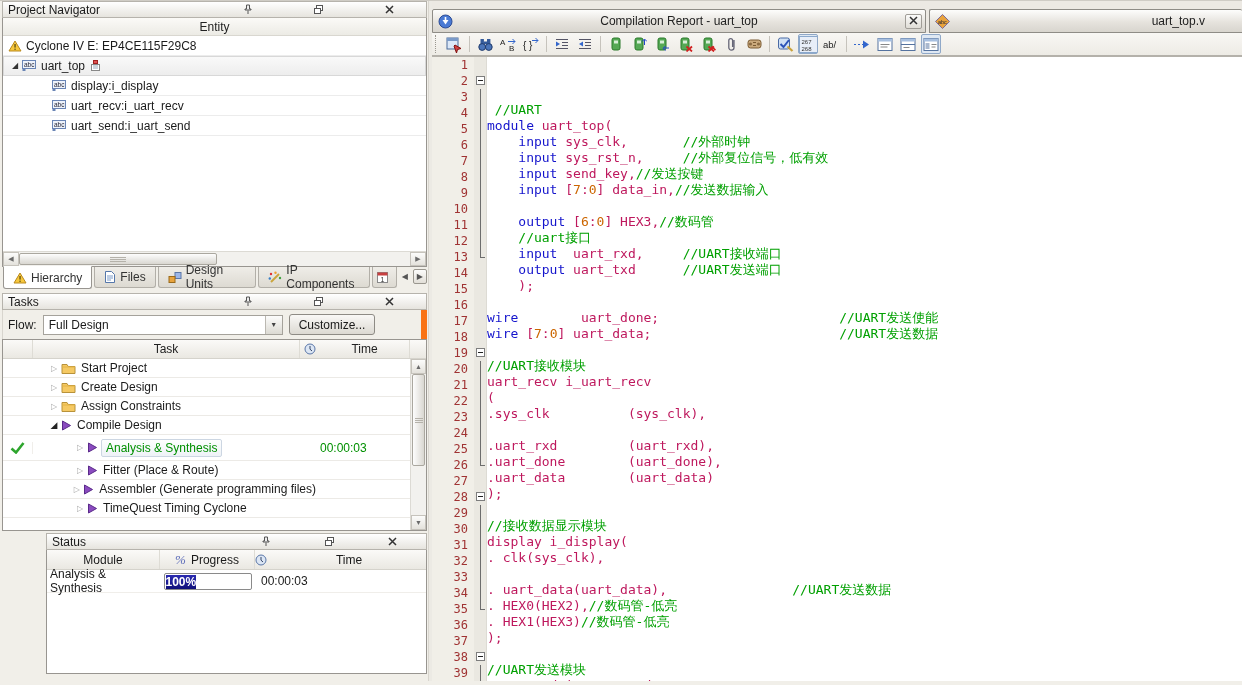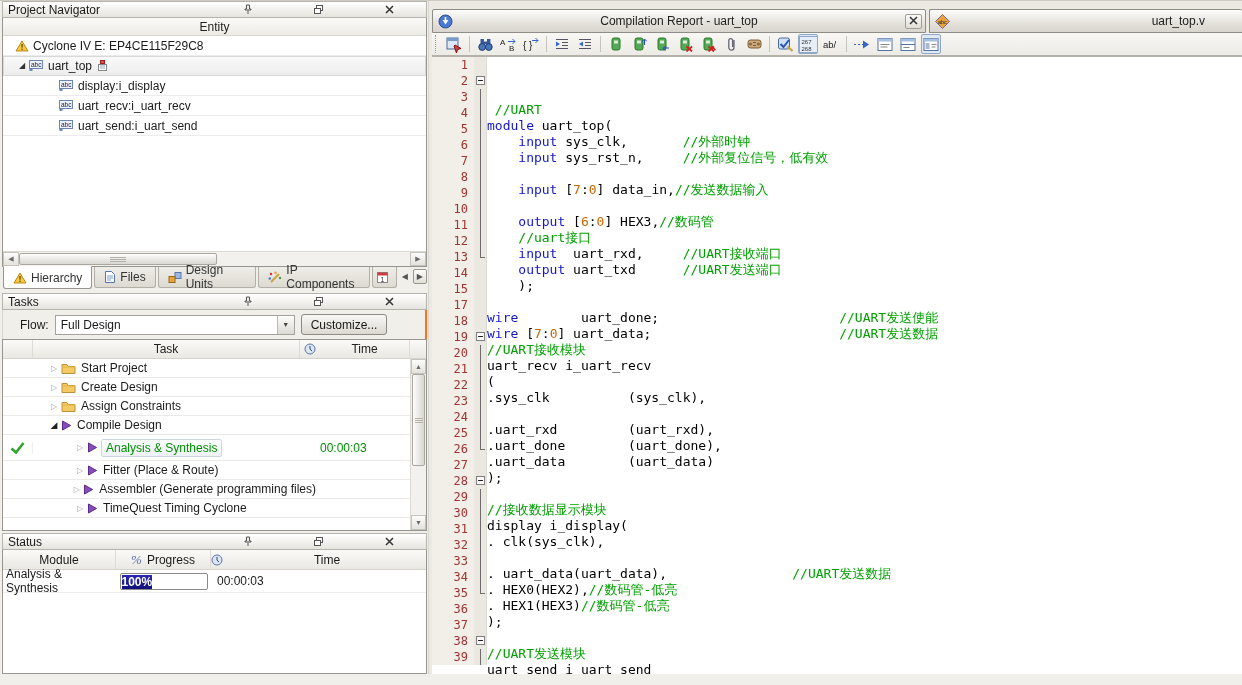--- a/index.html
+++ b/index.html
@@ -19,41 +19,41 @@
   .panel-title { height:17px; display:flex; align-items:center; padding:0 4px 0 5px; background:linear-gradient(#ffffff,#e6e4de); border:1px solid #b6b3ac; }
   .panel-title span { flex:1; }
   .pt-btns { display:flex; gap:5px; align-items:center; }
   .pt-btn { width:12px; height:12px; display:flex; align-items:center; justify-content:center; }
   .panel-body { background:#fff; border:1px solid #989590; border-top:none; }
   
   #pnav { height:290px; display:flex; flex-direction:column; }
   #pnav .panel-body { flex:1; display:flex; flex-direction:column; overflow:hidden;justify-content:flex-end; }
   .entity-header { height:18px; background:linear-gradient(#fbfaf7,#ecebe5); border-bottom:1px solid #d9d7d0; text-align:center; line-height:18px; color:#222; }
   #tree-rows { flex:1; }
-  .trow-nav { height:20px; display:flex; align-items:center; border-bottom:1px solid #ececec; white-space:nowrap;padding-left:7px; }
+  .trow-nav { height:20px; display:flex; align-items:center; border-bottom:1px solid #ececec; white-space:nowrap; }
   .trow-nav .lbl { padding-left:4px; }
   .trow-nav.sel { background:linear-gradient(#fafafa,#ededed); outline:1px solid #d8d8d8; outline-offset:-1px; }
   .tri { width:12px; text-align:center; font-size:8px; color:#333; }
   .ico { display:inline-flex; align-items:center; justify-content:center; }
   
   .hscroll { height:15px; background:#f2f1ee; border-top:1px solid #dcdad4; display:flex; align-items:stretch; }
   .sbtn { width:16px; display:flex; align-items:center; justify-content:center; font-size:7px; color:#6a6a6a; background:linear-gradient(#fcfcfb,#e4e2dc); border:1px solid #c6c3bc; }
   .hthumb { width:198px; margin:1px 0; background:linear-gradient(#fdfdfd,#d9d7d1); border:1px solid #aaa79f; border-radius:2px; display:flex; align-items:center; justify-content:center; }
   .hthumb .gripdots { width:16px; border-top:1px solid #b5b2aa; box-shadow:0 2px 0 #b5b2aa, 0 -2px 0 #b5b2aa; }
   
   #nav-tabs { height:24px; display:flex; align-items:flex-start; padding-left:1px; background:#f1efe9; }
   .tab { display:flex; align-items:center; gap:4px; padding:0 9px; height:21px; border:1px solid #b2afa8; border-top:none; border-radius:0 0 3px 3px; background:linear-gradient(#efede8,#dddad2); margin-right:2px; color:#333; }
   .tab.active { background:#fff; border-color:#989590; height:23px; border-top:1px solid #fff; margin-top:-1px; }
   .tab.clip { width:26px; overflow:hidden; padding:0 3px; }
   .tab-nav-btns { margin-left:auto; display:flex; align-items:center; gap:2px; padding-top:2px; }
   .tab-nav-btns .tnb { font-size:8px; color:#555; padding:2px 3px; }
   .tab-nav-btns .tnb.raised { border:1px solid #9a978f; background:linear-gradient(#fcfcfb,#e2dfd8); border-radius:2px; }
   
   #tasks { height:238px; margin-top:2px; display:flex; flex-direction:column; }
-  .flow-row { height:29px; display:flex; align-items:center; gap:6px; padding:0 17px; background:#f1efe9; border-left:1px solid #d8d5ce; border-right:2px solid #f97316; }
+  .flow-row { height:29px; display:flex; align-items:center; gap:6px; padding:0 5px; background:#f1efe9; border-left:1px solid #d8d5ce; border-right:6px solid #f97316; }
   .combo { width:240px; height:20px; border:1px solid #a5a29b; background:#fff; display:flex; align-items:center; padding-left:5px; }
   .combo .cval { flex:1; }
   .combo .carrow { width:17px; height:18px; background:linear-gradient(#fcfcfb,#dcdad3); border-left:1px solid #bbb8b1; display:flex; align-items:center; justify-content:center; font-size:7px; color:#444; }
   .btn { height:21px; padding:0 9px; border:1px solid #8e8b85; border-radius:3px; background:linear-gradient(#f9f8f6,#dcd9d2); display:flex; align-items:center; }
   #tasks .panel-body { flex:1; position:relative; overflow:hidden; border-top:1px solid #989590; }
   .thead { height:19px; display:flex; background:linear-gradient(#fbfaf8,#eae8e2); border-bottom:1px solid #d5d3cc; }
   .thead > div { display:flex; align-items:center; justify-content:center; border-right:1px solid #dedcd5; color:#222; }
   .tc1 { width:30px; } .tc2 { flex:1; } .tc3 { width:110px; justify-content:flex-start !important; gap:4px; padding-left:4px; } .tcsb { width:16px; border-right:none !important; }
   .trow { height:19px; display:flex; align-items:center; border-bottom:1px solid #eceae6; }
   .trow .c1 { width:30px; display:flex; justify-content:center; border-right:1px solid #f0eeea; }
@@ -62,21 +62,21 @@
   .trow.tall { height:26px; }
   .arr { width:14px; text-align:center; font-size:8px; color:#a8a8a8; }
   .arr.exp { color:#222; font-size:9px; }
   .tlabel { padding-left:5px; }
   .tlabel.sel { margin-left:3px; padding:1px 4px; color:#009000; border:1px solid #ccd6e2; border-radius:2px; background:linear-gradient(#fdfefe,#eef2f7); }
   .vscroll { position:absolute; top:19px; right:0; bottom:0; width:16px; background:#f2f1ee; border-left:1px solid #dcdad4; display:flex; flex-direction:column; }
   .vthumb { height:92px; margin:0 1px; background:linear-gradient(90deg,#fdfdfd,#d9d7d1); border:1px solid #aaa79f; border-radius:2px; display:flex; align-items:center; justify-content:center; }
   .vthumb .gripdots { width:8px; border-top:1px solid #b5b2aa; box-shadow:0 2px 0 #b5b2aa, 0 -2px 0 #b5b2aa; }
   .vtrack { flex:1; }
   
-  #status { height:141px; margin-top:2px; display:flex; flex-direction:column; }
+  #status { height:141px; margin-top:2px; display:flex; flex-direction:column;margin-left:44px; }
   #status .panel-body { flex:1; }
   .shead { height:20px; display:flex; background:linear-gradient(#fbfaf8,#eae8e2); border-bottom:1px solid #d5d3cc; }
   .shead > div { display:flex; align-items:center; justify-content:center; gap:5px; border-right:1px solid #dedcd5; }
   .sc1 { width:113px; } .sc2 { width:95px; } .sc3 { flex:1; border-right:none !important; }
   .pct { font-family:"Liberation Serif", serif; font-style:italic; color:#5a6ab8; font-size:13px; }
   .srow { height:23px; display:flex; align-items:center; border-bottom:1px solid #f0eeea; }
   .srow .sc1 { padding-left:3px; justify-content:flex-start; display:flex; align-items:center; }
   .srow .sc2 { display:flex; align-items:flex-start; justify-content:center; }
   .srow .sc3 { padding-left:6px; display:flex; align-items:center; }
   .pbar { width:88px; height:17px; border:1px solid #8a8a8a; border-radius:2px; background:#fff; padding:1px; }
@@ -98,21 +98,21 @@
   #code-wrap { flex:1; background:#fff; overflow:hidden; font-family:"DejaVu Sans Mono", monospace; }
   .cline { display:flex; height:16px; line-height:16px; }
   .gut { width:42px; text-align:right; padding-right:6px; font-size:12px; color:var(--lnum); background:#f1efe8; }
   .fold { width:13px; position:relative; background:#eae8e1; border-right:1px solid #dddbd4; }
   .fline { position:absolute; left:6px; top:0; bottom:0; width:1px; background:#6d6d6d; }
   .fline.half { bottom:8px; }
   .ftick { position:absolute; left:6px; top:8px; width:5px; height:1px; background:#6d6d6d; }
   .fbox { position:absolute; left:2px; top:3px; width:9px; height:9px; background:#fff; border:1px solid #7d7d7d; }
   .fbox i { position:absolute; left:1px; top:3px; width:5px; height:1px; background:#222; }
   .ct { white-space:pre; font-size:13px;margin-top:45px; }
-  .ct .p { color:#000000; } .ct .k { color:var(--kw); } .ct .c { color:var(--cm); } .ct .n { color:var(--num); }
+  .ct .p { color:#be185d; } .ct .k { color:var(--kw); } .ct .c { color:var(--cm); } .ct .n { color:var(--num); }
 </style>
 </head>
 <body>
 
 <div id="root">
   <div id="main-toolbar">
       <div class="grip"></div>
       <span class="mti">
         <svg width="16" height="13">
           <rect x="1" y="1" width="13" height="11" fill="#fff" stroke="#999"></rect>
@@ -745,20 +745,21 @@
               <span class="fold">
                 <div class="fline"></div>
               </span>
               <span class="ct"><span class="p">    </span><span class="k">input</span><span class="p"> sys_rst_n,     </span><span class="c">//外部复位信号，低有效</span></span>
             </div>
             <div class="cline">
               <span class="gut">5</span>
               <span class="fold">
                 <div class="fline"></div>
               </span>
+              <span class="ct"><span class="p">    </span><span class="k">input</span><span class="p"> send_key,</span><span class="c">//发送按键</span></span>
             </div>
             <div class="cline">
               <span class="gut">6</span>
               <span class="fold">
                 <div class="fline"></div>
               </span>
               <span class="ct"><span class="p">    </span><span class="k">input</span><span class="p"> [</span><span class="n">7</span><span class="p">:</span><span class="n">0</span><span class="p">] data_in,</span><span class="c">//发送数据输入</span></span>
             </div>
             <div class="cline">
               <span class="gut">7</span>
@@ -811,20 +812,25 @@
             </div>
             <div class="cline">
               <span class="gut">14</span>
               <span class="fold"></span>
               <span class="ct"><span class="k">wire</span><span class="p">        uart_done;                       </span><span class="c">//UART发送使能</span></span>
             </div>
             <div class="cline">
               <span class="gut">15</span>
               <span class="fold"></span>
               <span class="ct"><span class="k">wire</span><span class="p"> [</span><span class="n">7</span><span class="p">:</span><span class="n">0</span><span class="p">] uart_data;                        </span><span class="c">//UART发送数据</span></span>
+            </div>
+            <div class="cline">
+              <span class="gut">16</span>
+              <span class="fold"></span>
+              <span class="ct"></span>
             </div>
             <div class="cline">
               <span class="gut">17</span>
               <span class="fold"></span>
               <span class="ct"><span class="c">//UART接收模块</span></span>
             </div>
             <div class="cline">
               <span class="gut">18</span>
               <span class="fold"></span>
               <span class="ct"><span class="p">uart_recv i_uart_recv</span></span>

